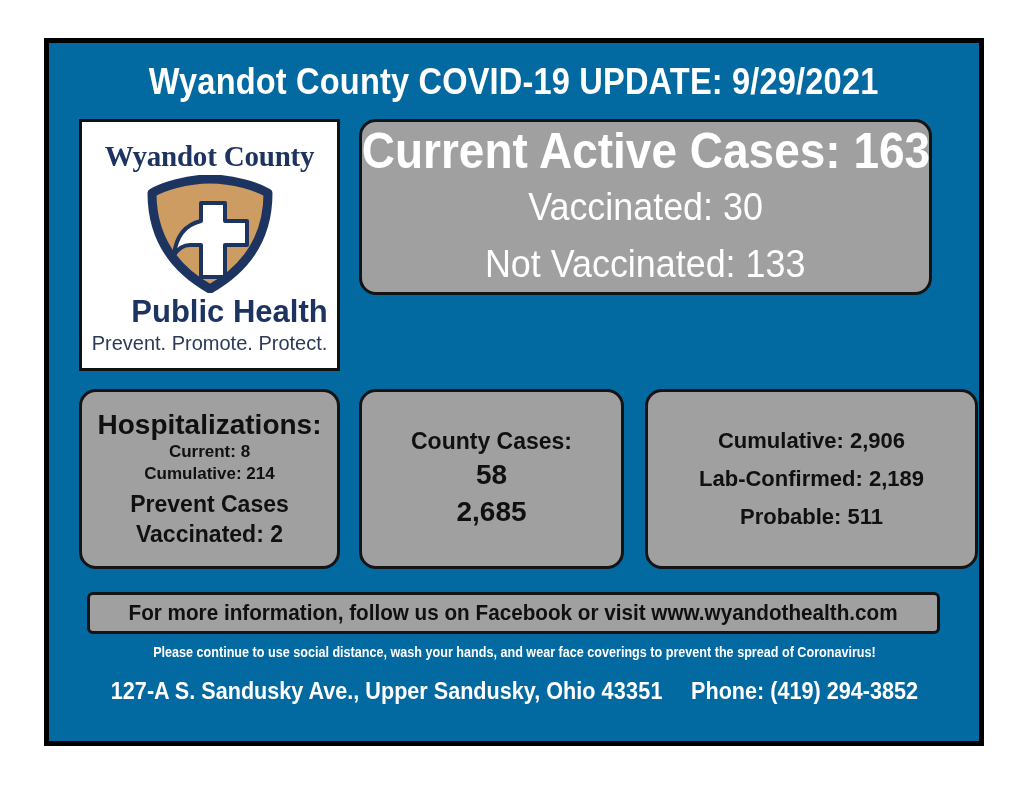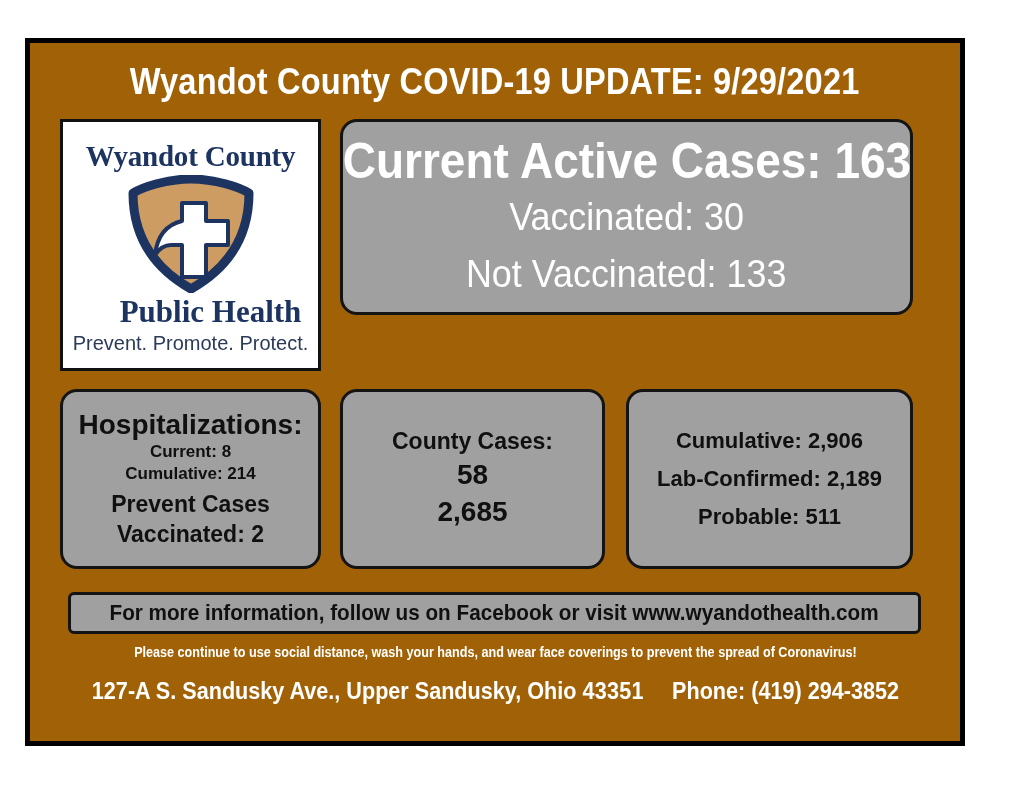--- a/index.html
+++ b/index.html
@@ -10,25 +10,25 @@
     height: 791px;
     overflow: hidden;
   }
   body {
     font-family: "Liberation Sans", sans-serif;
     -webkit-font-smoothing: antialiased;
   }
 
   #poster {
     position: absolute;
-    left: 25px;
+    left: 44px;
     top: 38px;
     width: 940px;
     height: 708px;
-    background: #a16207;
+    background: #0369a1;
     border: 5px solid #000000;
     box-sizing: border-box;
   }
 
   
   .title-bar {
     position: absolute;
     left: 0;
     top: 18px;
     width: 100%;
@@ -83,41 +83,41 @@
     letter-spacing: -0.2px;
     white-space: nowrap;
   }
   .shield-wrap {
     margin-top: 2px;
     width: 132px;
     height: 118px;
   }
   .logo-sub {
     color: #1d3461;
-    font-family: Liberation Serif, serif;
+    font-family: Liberation Sans, sans-serif;
     font-weight: bold;
     font-size: 31px;
     margin-top: 1px;
     white-space: nowrap;
     margin-left: 40px;
   }
   .logo-tag {
     color: #2b3a57;
     font-family: Liberation Sans, sans-serif;
     font-size: 20px;
     margin-top: 2px;
     white-space: nowrap;
   }
 
   
   #main-panel {
     left: 310px;
     top: 76px;
     width: 573px;
-    height: 196px;
+    height: 176px;
     padding: 12px 10px 10px;
   }
   .main-line1 {
     color: #ffffff;
     font-family: "Liberation Sans Narrow", "Liberation Sans", sans-serif;
     font-weight: bold;
     font-size: 50px;
     transform: scaleX(0.92);
     white-space: nowrap;
     line-height: 1.12;
@@ -128,21 +128,21 @@
     font-weight: normal;
     font-size: 39px;
     transform: scaleX(0.92);
     white-space: nowrap;
     line-height: 1.45;
   }
 
   
   #card-hosp   { left: 30px;  top: 346px; width: 261px; height: 180px; }
   #card-deaths { left: 310px; top: 346px; width: 265px; height: 180px; }
-  #card-cum    { left: 596px; top: 346px; width: 287px; height: 180px; text-align: right; }
+  #card-cum    { left: 596px; top: 346px; width: 333px; height: 180px; text-align: right; }
 
   .stat-head {
     color: #101010;
     font-weight: bold;
     font-size: 28px;
     line-height: 1.18;
     white-space: nowrap;
   }
   .stat-small {
     color: #101010;

